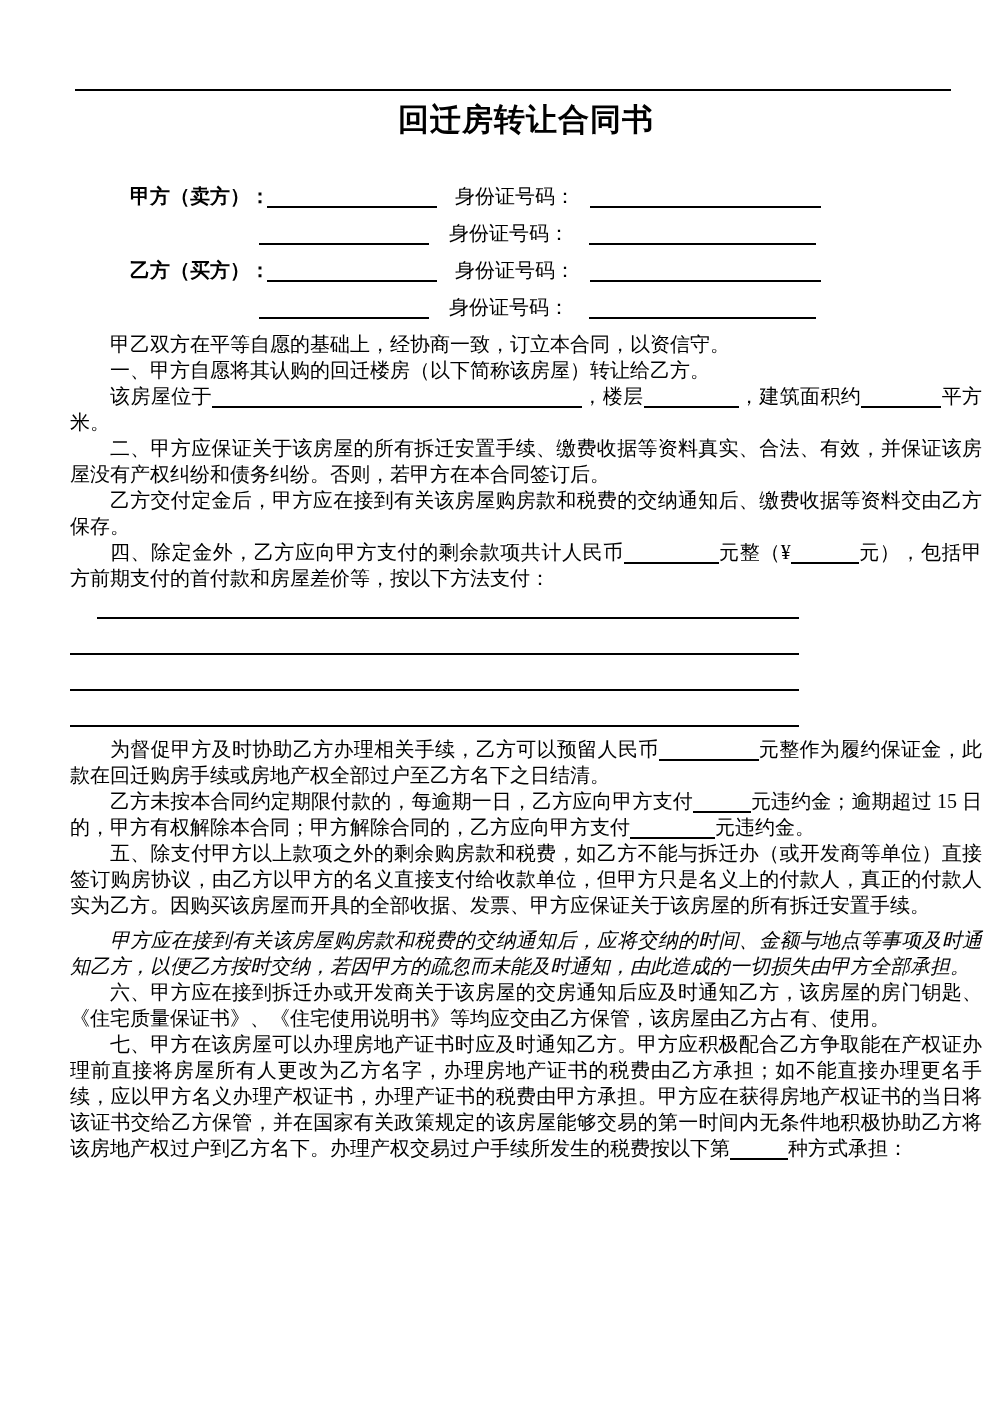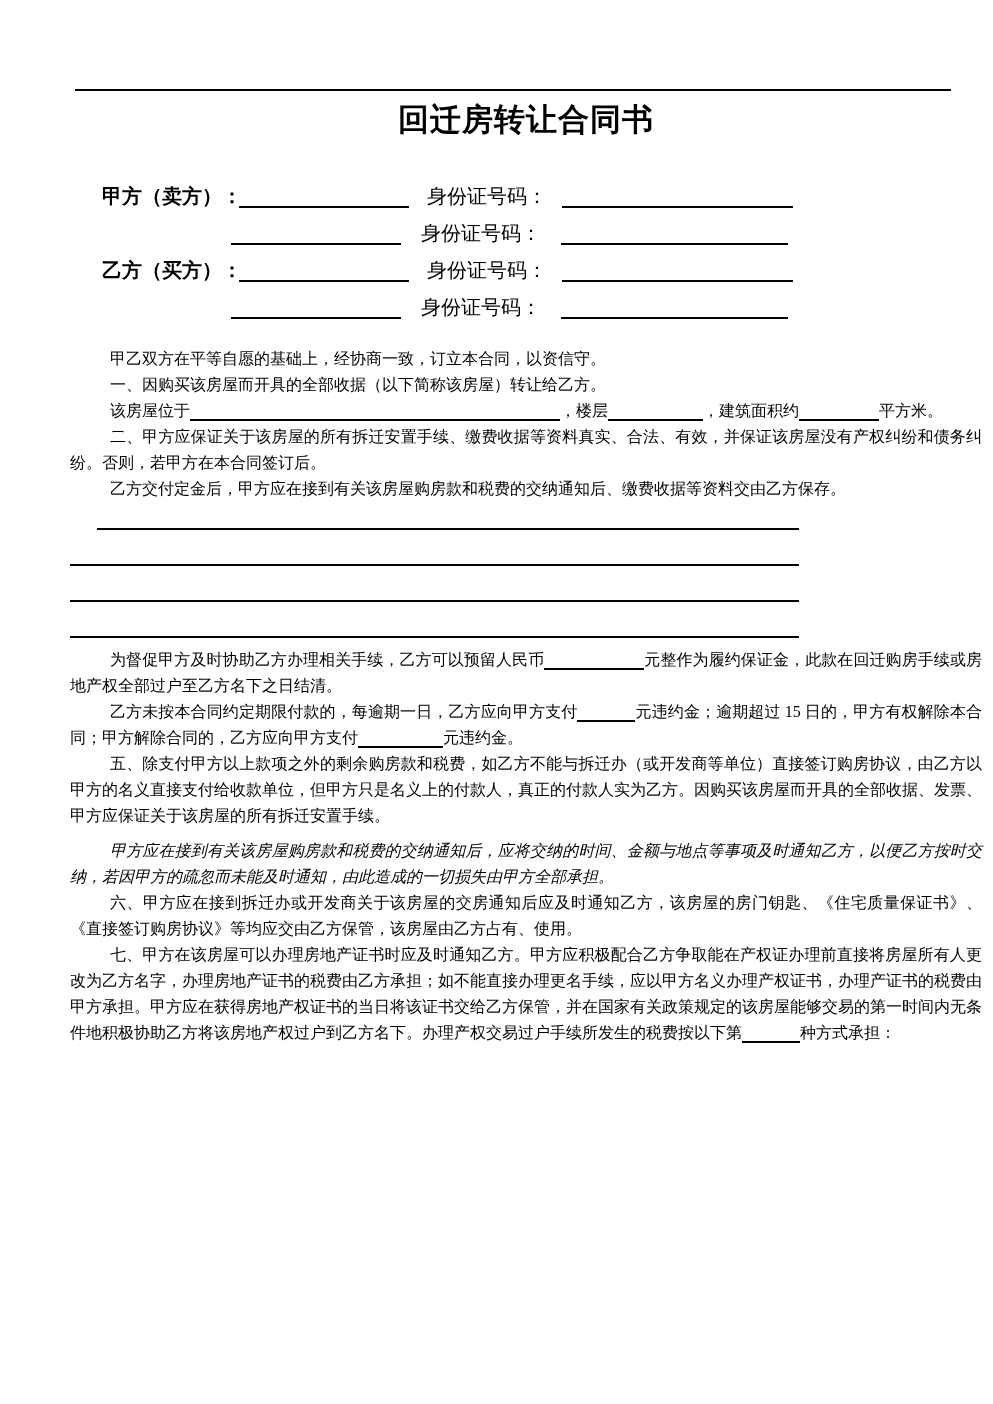--- a/index.html
+++ b/index.html
@@ -33,21 +33,21 @@
     margin: 0;
     text-align: center;
     font-size: 31px;
     line-height: 38px;
     font-weight: 700;
     letter-spacing: 1px;
   }
   
   .parties {
     margin-top: 44px;
-    margin-left: 32px;
+    margin-left: 60px;
     font-size: 20px;
   }
   .party-row {
     margin-bottom: 11px;
     height: 26px;
     white-space: nowrap;
   }
   .party-label {
     display: inline-block;
     width: 137px;
@@ -64,22 +64,22 @@
     border-bottom: 2px solid #000000;
     vertical-align: -5px;
   }
   .name-blank { width: 170px; }
   .id-label-a { margin-left: 18px; }
   .id-label-b { margin-left: 20px; }
   .id-blank-a { margin-left: 15px; width: 231px; }
   .id-blank-b { margin-left: 20px; width: 227px; }
   
   .body-text {
-    margin-top: 26px;
-    font-size: 16px;
+    margin-top: 11px;
+    font-size: 20px;
     line-height: 26px;
     text-align: justify;
   }
   .para {
     margin: 0;
     text-indent: 40px;
   }
   .para.gap-above { margin-top: 9px; font-style: italic; }
   .pay-lines { margin: 0 0 9px 0; }
   .pay-line {
@@ -107,32 +107,33 @@
       <div class="party-row">
         <span class="party-label">乙方（买方）：</span><span class="blank name-blank"></span><span class="id-label id-label-a">身份证号码：</span><span class="blank id-blank-a"></span>
       </div>
       <div class="party-row">
         <span class="party-label spacer"></span><span class="blank name-blank"></span><span class="id-label id-label-b">身份证号码：</span><span class="blank id-blank-b"></span>
       </div>
     </div>
 
     <div class="body-text" id="contract-body">
         <p class="para">甲乙双方在平等自愿的基础上，经协商一致，订立本合同，以资信守。</p>
-        <p class="para">一、因购买该房屋而开具的全部收据（以下简称该房屋）转让给乙方。</p>
+        <p class="para">一、甲方自愿将其认购的回迁楼房（以下简称该房屋）转让给乙方。</p>
         <p class="para">该房屋位于<span class="blank" style="width: 370px;"></span>，楼层<span class="blank" style="width: 95px;"></span>，建筑面积约<span class="blank" style="width: 80px;"></span>平方米。</p>
         <p class="para">二、甲方应保证关于该房屋的所有拆迁安置手续、缴费收据等资料真实、合法、有效，并保证该房屋没有产权纠纷和债务纠纷。否则，若甲方在本合同签订后。</p>
         <p class="para">乙方交付定金后，甲方应在接到有关该房屋购房款和税费的交纳通知后、缴费收据等资料交由乙方保存。</p>
+        <p class="para">四、除定金外，乙方应向甲方支付的剩余款项共计人民币<span class="blank" style="width: 95px;"></span>元整（¥<span class="blank" style="width: 68px;"></span>元），包括甲方前期支付的首付款和房屋差价等，按以下方法支付：</p>
         <div class="pay-lines">
           <div class="pay-line" style="margin-left: 27px; width: 702px;"></div>
           <div class="pay-line" style="margin-left: 0px; width: 729px;"></div>
           <div class="pay-line" style="margin-left: 0px; width: 729px;"></div>
           <div class="pay-line" style="margin-left: 0px; width: 729px;"></div>
         </div>
         <p class="para">为督促甲方及时协助乙方办理相关手续，乙方可以预留人民币<span class="blank" style="width: 100px;"></span>元整作为履约保证金，此款在回迁购房手续或房地产权全部过户至乙方名下之日结清。</p>
         <p class="para">乙方未按本合同约定期限付款的，每逾期一日，乙方应向甲方支付<span class="blank" style="width: 58px;"></span>元违约金；逾期超过 15 日的，甲方有权解除本合同；甲方解除合同的，乙方应向甲方支付<span class="blank" style="width: 85px;"></span>元违约金。</p>
         <p class="para">五、除支付甲方以上款项之外的剩余购房款和税费，如乙方不能与拆迁办（或开发商等单位）直接签订购房协议，由乙方以甲方的名义直接支付给收款单位，但甲方只是名义上的付款人，真正的付款人实为乙方。因购买该房屋而开具的全部收据、发票、甲方应保证关于该房屋的所有拆迁安置手续。</p>
         <p class="para gap-above">甲方应在接到有关该房屋购房款和税费的交纳通知后，应将交纳的时间、金额与地点等事项及时通知乙方，以便乙方按时交纳，若因甲方的疏忽而未能及时通知，由此造成的一切损失由甲方全部承担。</p>
-        <p class="para">六、甲方应在接到拆迁办或开发商关于该房屋的交房通知后应及时通知乙方，该房屋的房门钥匙、《住宅质量保证书》、《直接签订购房协议》等均应交由乙方保管，该房屋由乙方占有、使用。</p>
+        <p class="para">六、甲方应在接到拆迁办或开发商关于该房屋的交房通知后应及时通知乙方，该房屋的房门钥匙、《住宅质量保证书》、《住宅使用说明书》等均应交由乙方保管，该房屋由乙方占有、使用。</p>
         <p class="para">七、甲方在该房屋可以办理房地产证书时应及时通知乙方。甲方应积极配合乙方争取能在产权证办理前直接将房屋所有人更改为乙方名字，办理房地产证书的税费由乙方承担；如不能直接办理更名手续，应以甲方名义办理产权证书，办理产证书的税费由甲方承担。甲方应在获得房地产权证书的当日将该证书交给乙方保管，并在国家有关政策规定的该房屋能够交易的第一时间内无条件地积极协助乙方将该房地产权过户到乙方名下。办理产权交易过户手续所发生的税费按以下第<span class="blank" style="width: 58px;"></span>种方式承担：</p>
       </div>
 
   </div>
 </div>
 
 </body></html>

